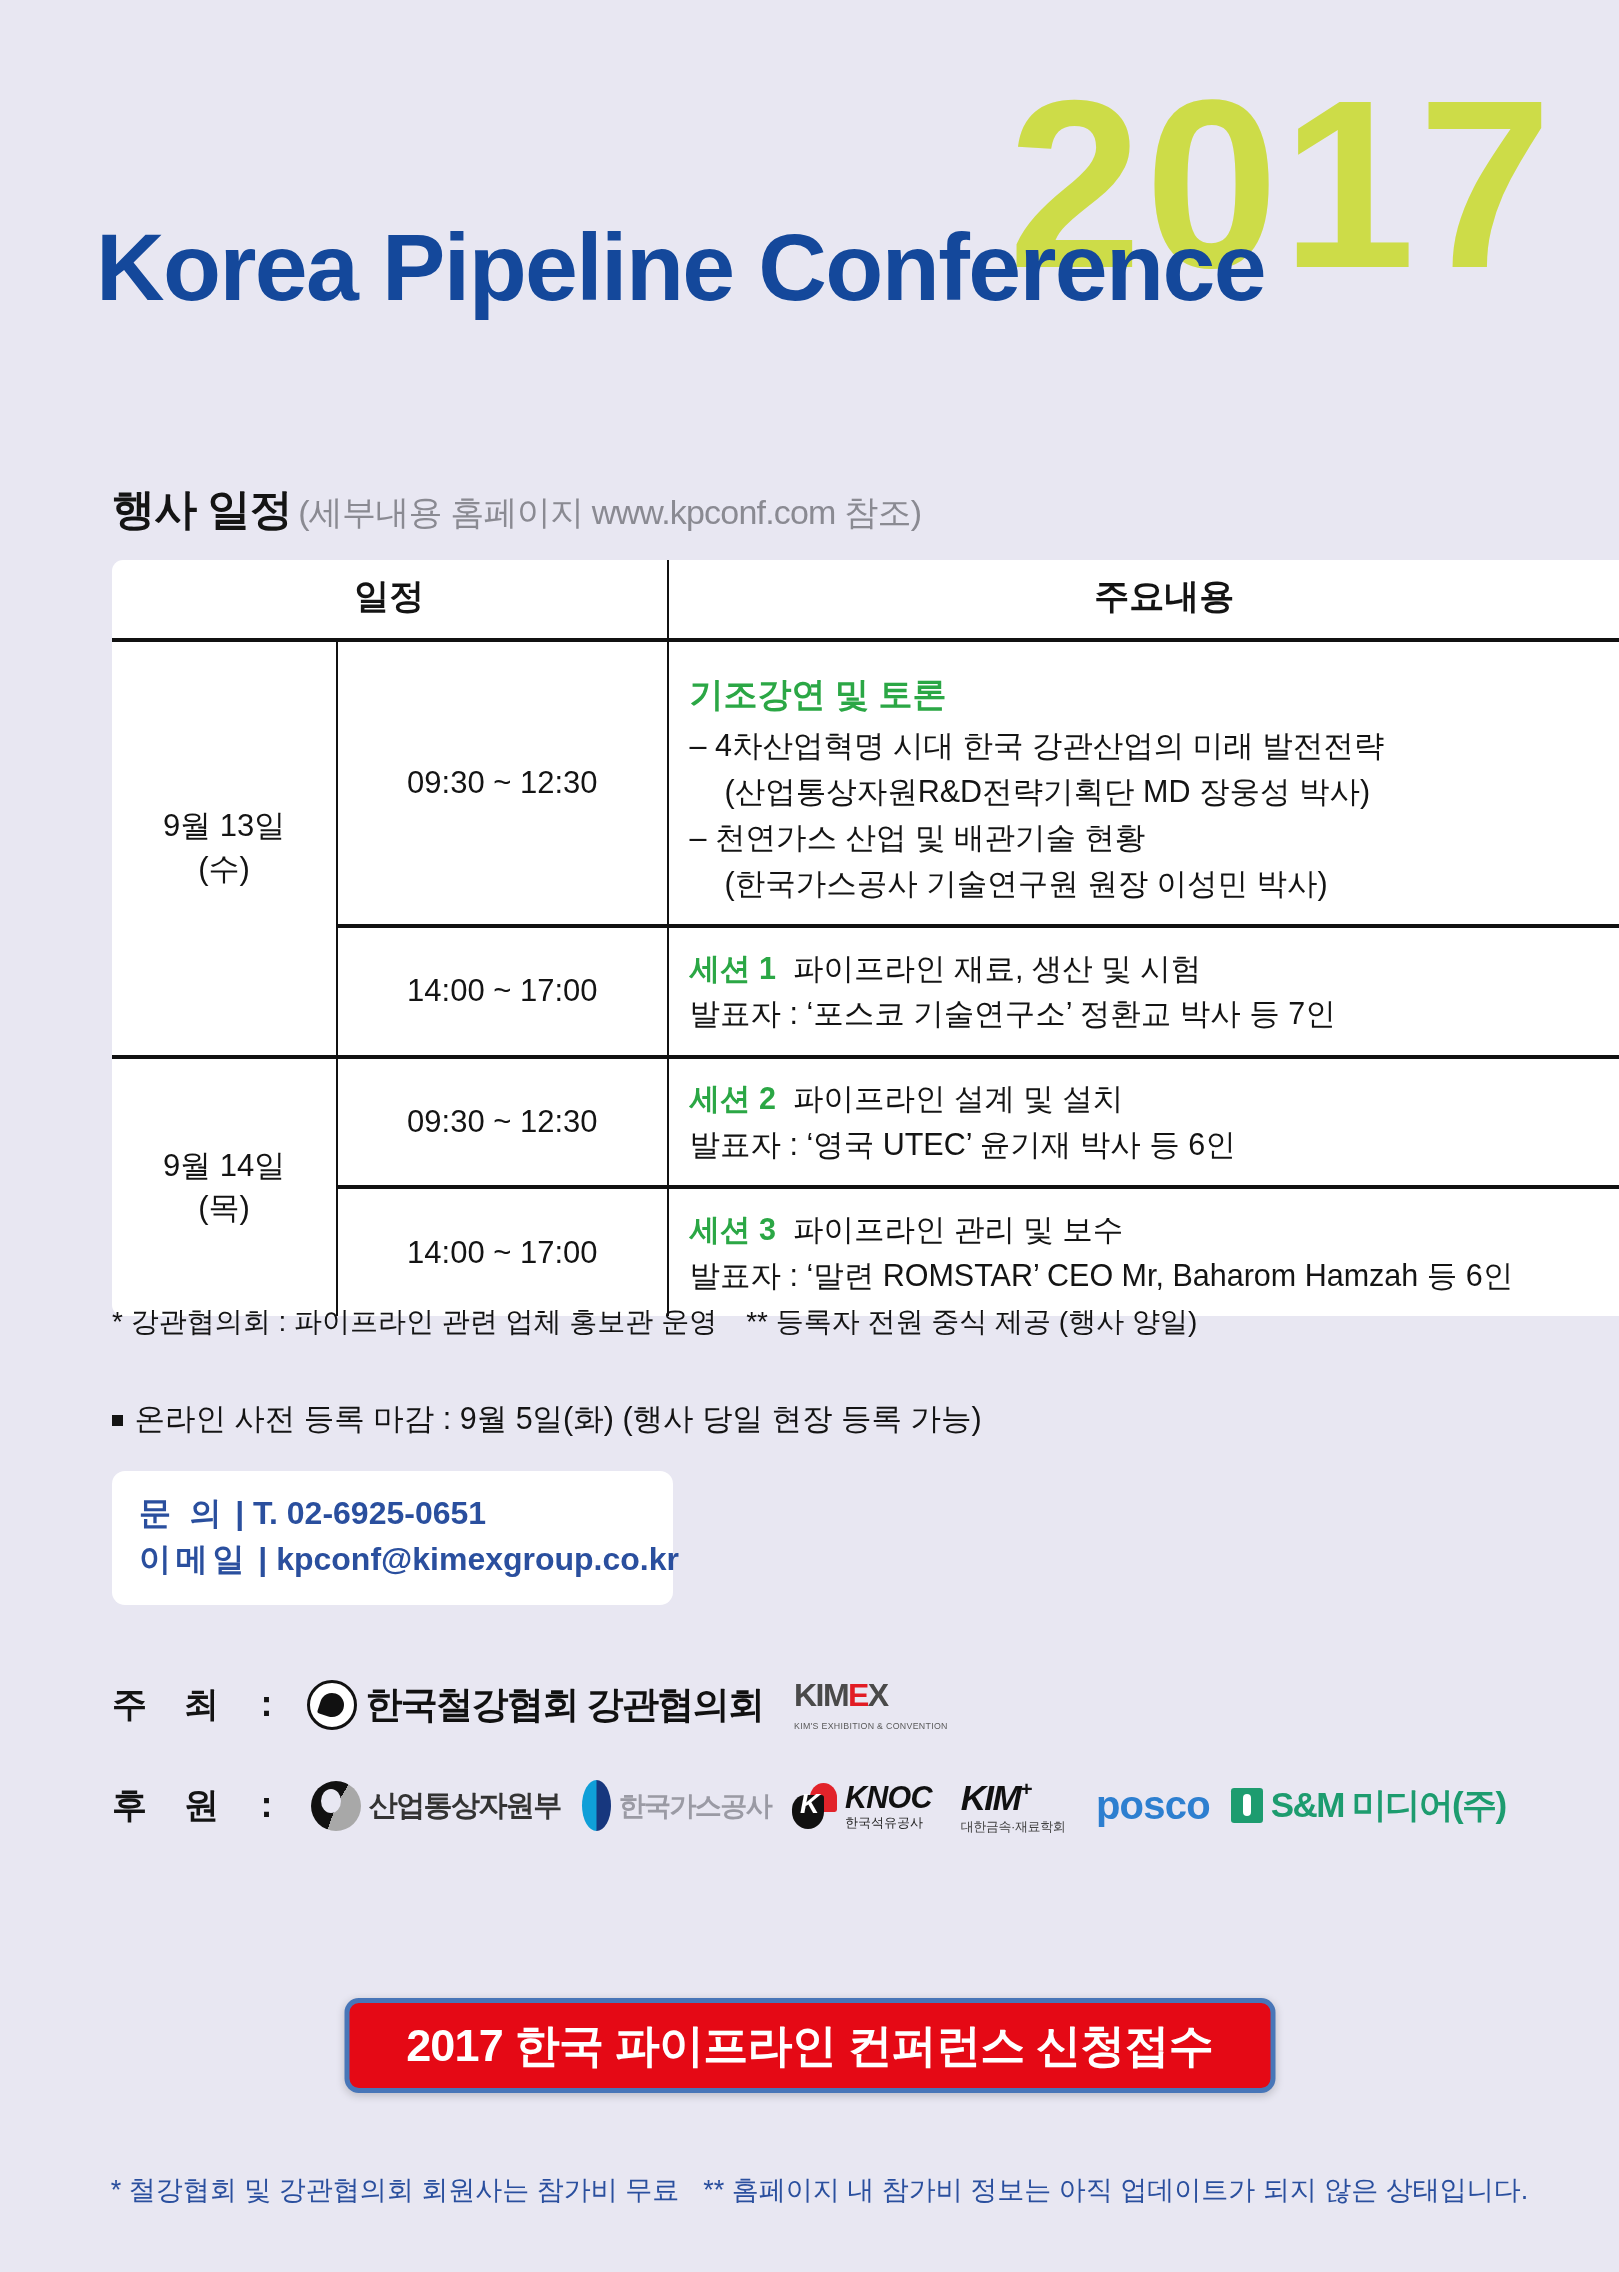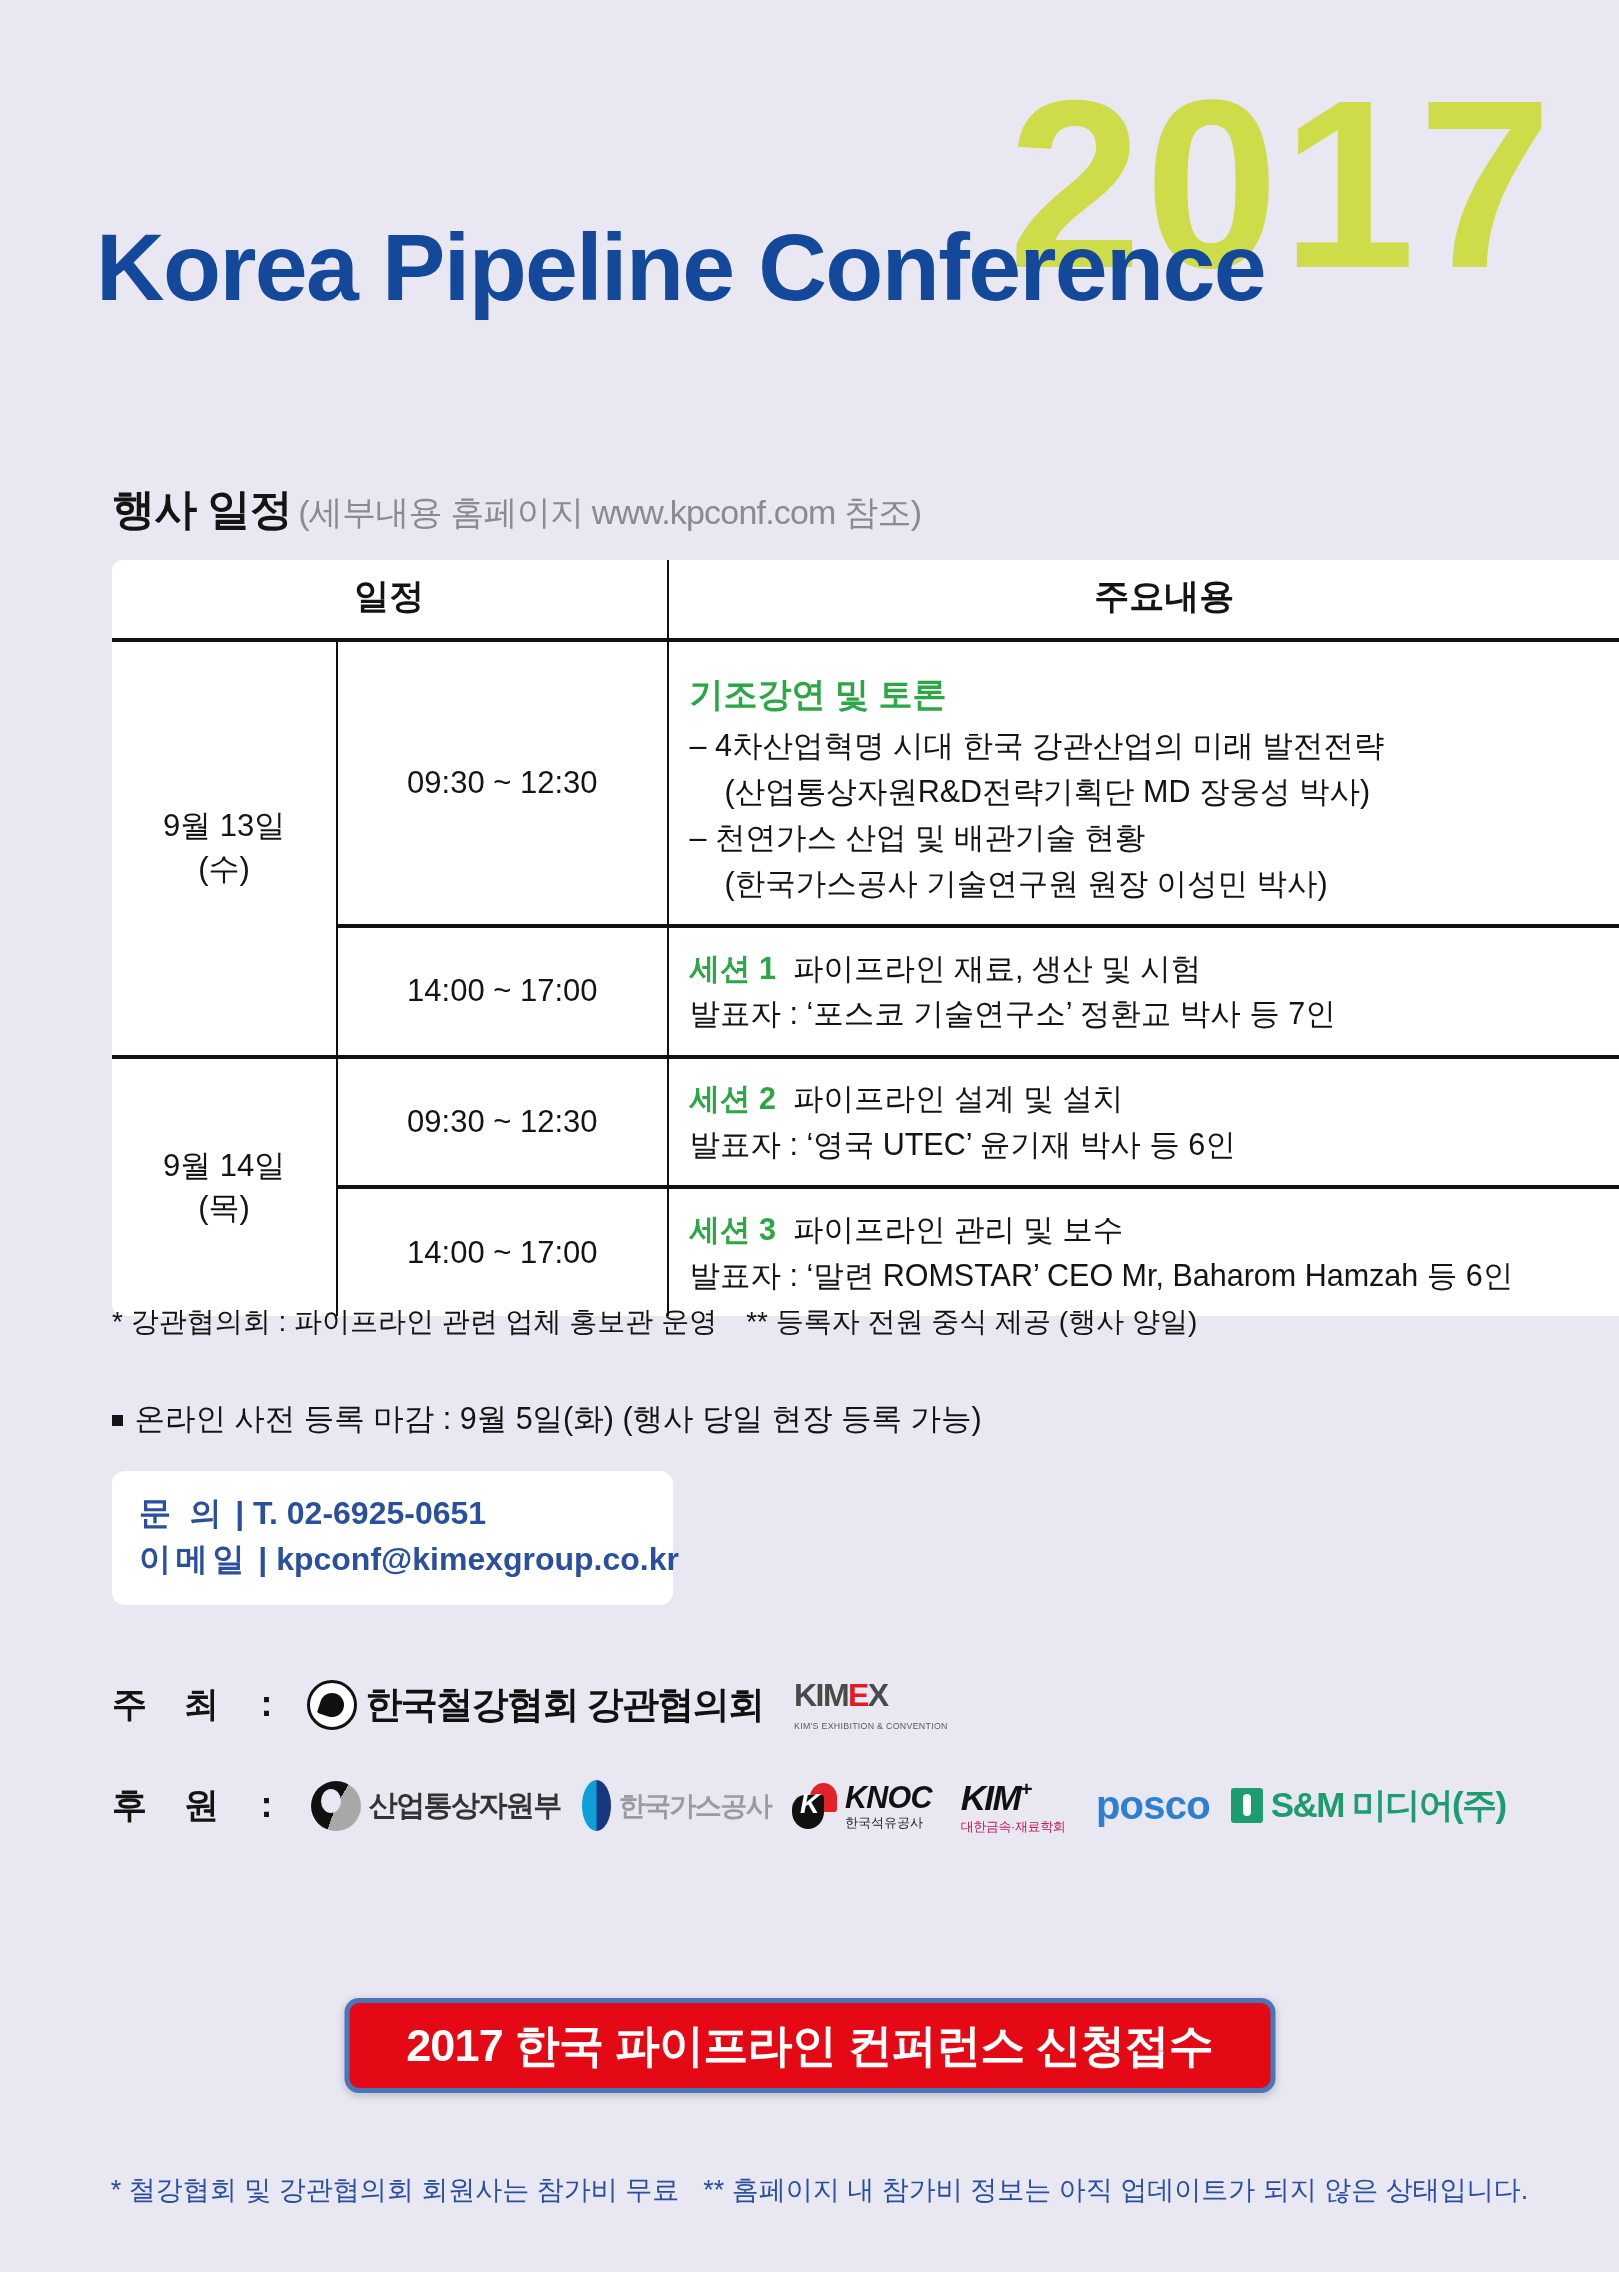--- a/index.html
+++ b/index.html
@@ -293,21 +293,21 @@
     font-size: 27px; font-weight: 700; color: #fff; font-style: italic; z-index: 2;
   }
   .knoc-stack { display: flex; flex-direction: column; line-height: 1; }
   .knoc-word { font-size: 30.5px; font-weight: 700; color: #111; font-style: italic; letter-spacing: -0.8px; }
   .knoc-sub  { font-size: 13px; color: #222; margin-top: 3.2px; }
 
   
   .kim-stack { display: flex; flex-direction: column; line-height: 1; margin-left: 8px; }
   .kim-word { font-size: 35px; font-weight: 700; color: #111; font-style: italic; letter-spacing: -1.6px; position: relative; }
   .kim-plus { font-size: 21px; vertical-align: 14.4px; }
-  .kim-sub { font-size: 13px; color: #be185d; margin-top: 4.8px; letter-spacing: -0.4px; }
+  .kim-sub { font-size: 13px; color: #404040; margin-top: 4.8px; letter-spacing: -0.4px; }
 
   
   .posco-word {
     font-size: 40px; font-weight: 700; color: #2d7fd0;
     letter-spacing: -0.8px; margin-left: 9.6px;
   }
 
   
   .sm-mark {
     width: 32px; height: 35px; background: #1d9c6f;

